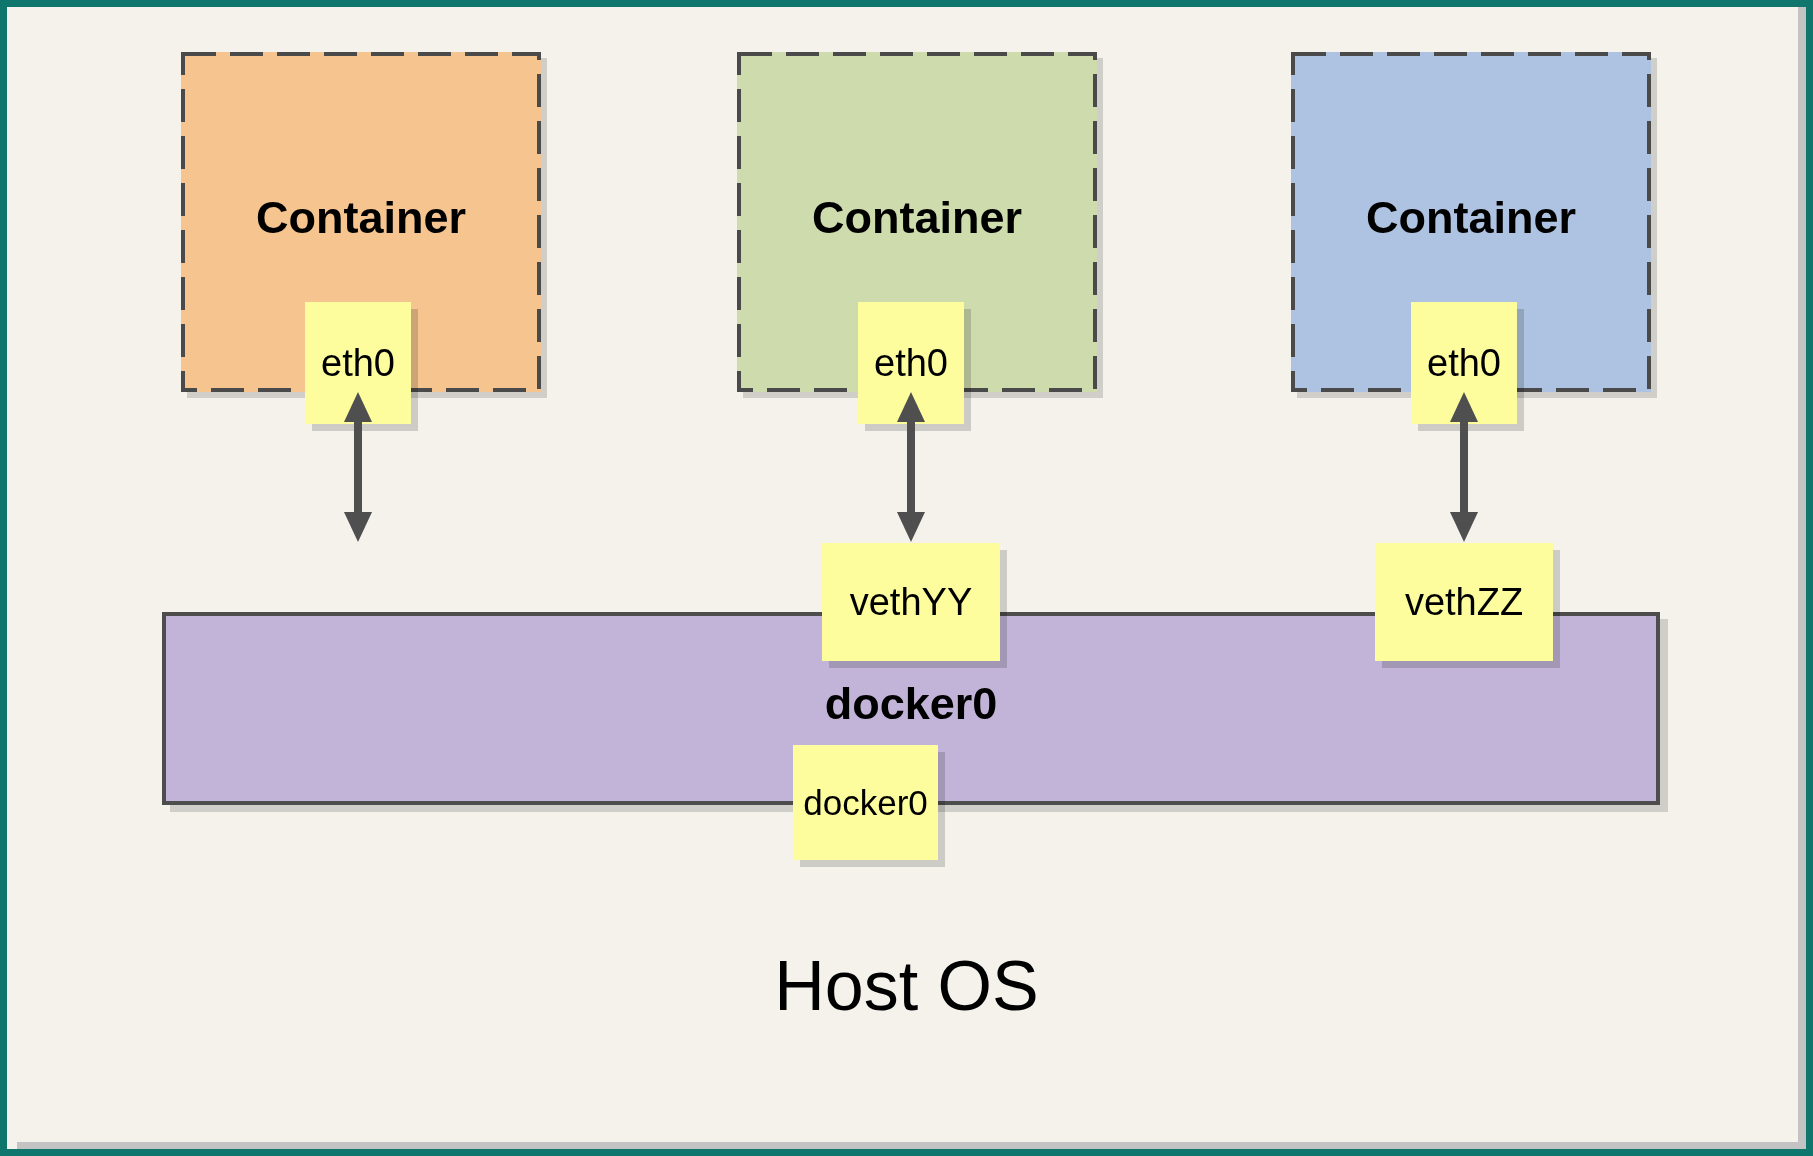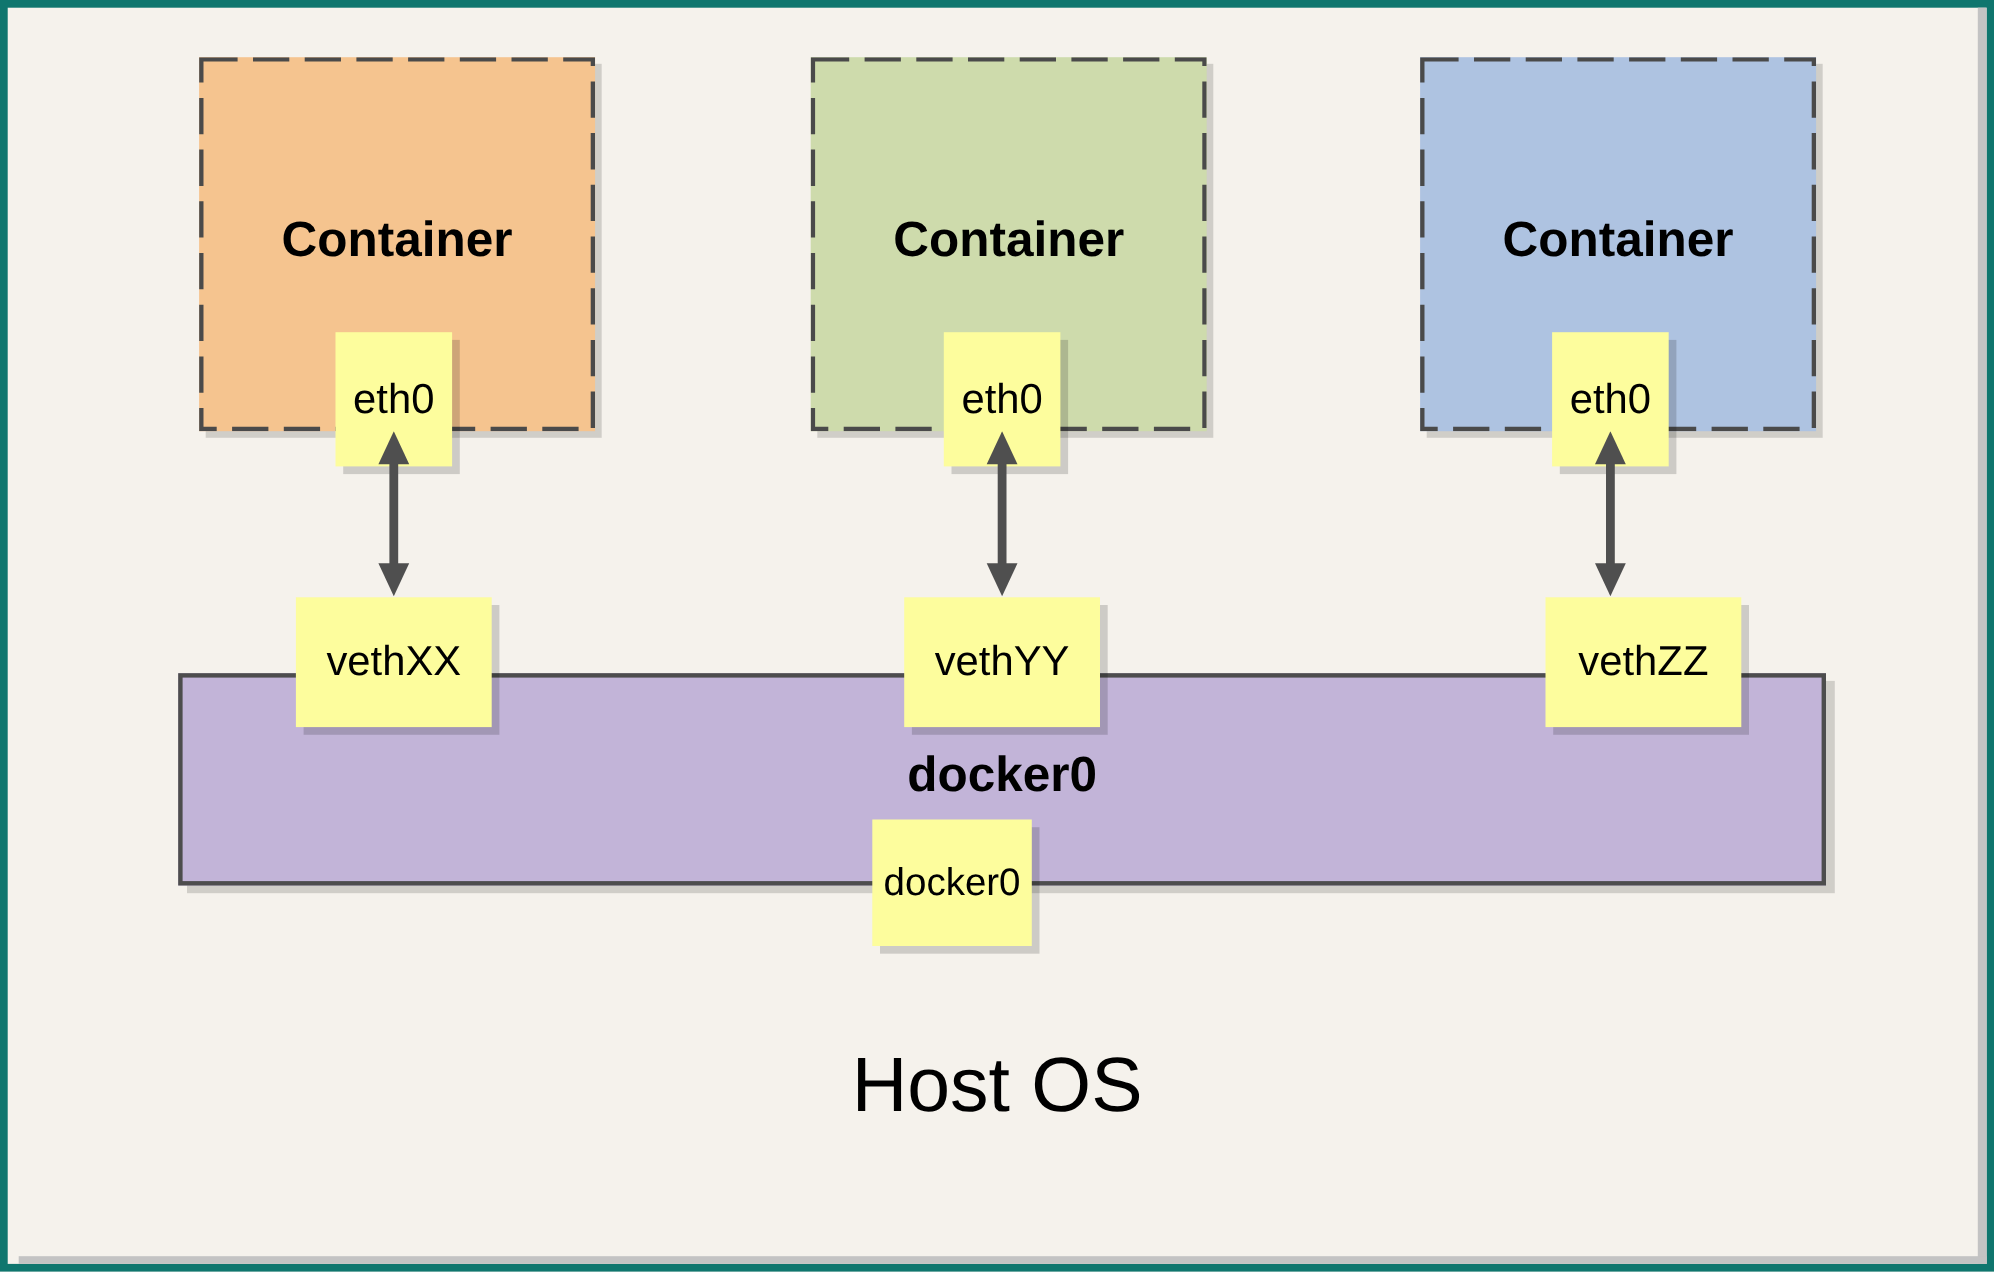--- a/index.html
+++ b/index.html
@@ -51,21 +51,21 @@
   .arrow{
     position:absolute;top:385px;width:30px;height:150px;
     z-index:2;
   }
   .a-1{left:336px;} .a-2{left:889px;} .a-3{left:1442px;}
   .veth-box{
     position:absolute;top:536px;width:178px;height:118px;
     font-size:38px;line-height:118px;
     z-index:3;
   }
-  .v-1{left:262px;} .v-2{left:815px;} .v-3{left:1368px;margin-left:30px;}
+  .v-1{left:262px;} .v-2{left:815px;} .v-3{left:1368px;}
   .bridge-bar{
     position:absolute;left:155px;top:605px;width:1498px;height:193px;
     background:#C2B4D8;border:4px solid #4D4D4D;box-sizing:border-box;
     box-shadow:8px 7px 0 rgba(0,0,0,0.15);
     z-index:1;
   }
   .bridge-title{
     position:absolute;top:62px;left:0;width:100%;
     text-align:center;font-size:45px;font-weight:bold;
   }
@@ -133,23 +133,20 @@
   <svg class="arrow a-3" width="30" height="150" viewBox="0 0 30 150">
     <line x1="15" y1="24" x2="15" y2="126" stroke="#4F4F4F" stroke-width="8"></line>
     <polygon points="15,0 29,30 1,30" fill="#4F4F4F"></polygon>
     <polygon points="15,150 29,120 1,120" fill="#4F4F4F"></polygon>
   </svg>
 
   <div class="bridge-bar">
     <div class="bridge-title">docker0</div>
   </div>
 
-  <div class="note veth-box v-1">
-    <span>vethXX</span>
-  </div>
   <div class="note veth-box v-2">
     <span>vethYY</span>
   </div>
   <div class="note veth-box v-3">
     <span>vethZZ</span>
   </div>
 
   <div class="note docker0-box">
     <span>docker0</span>
   </div>

